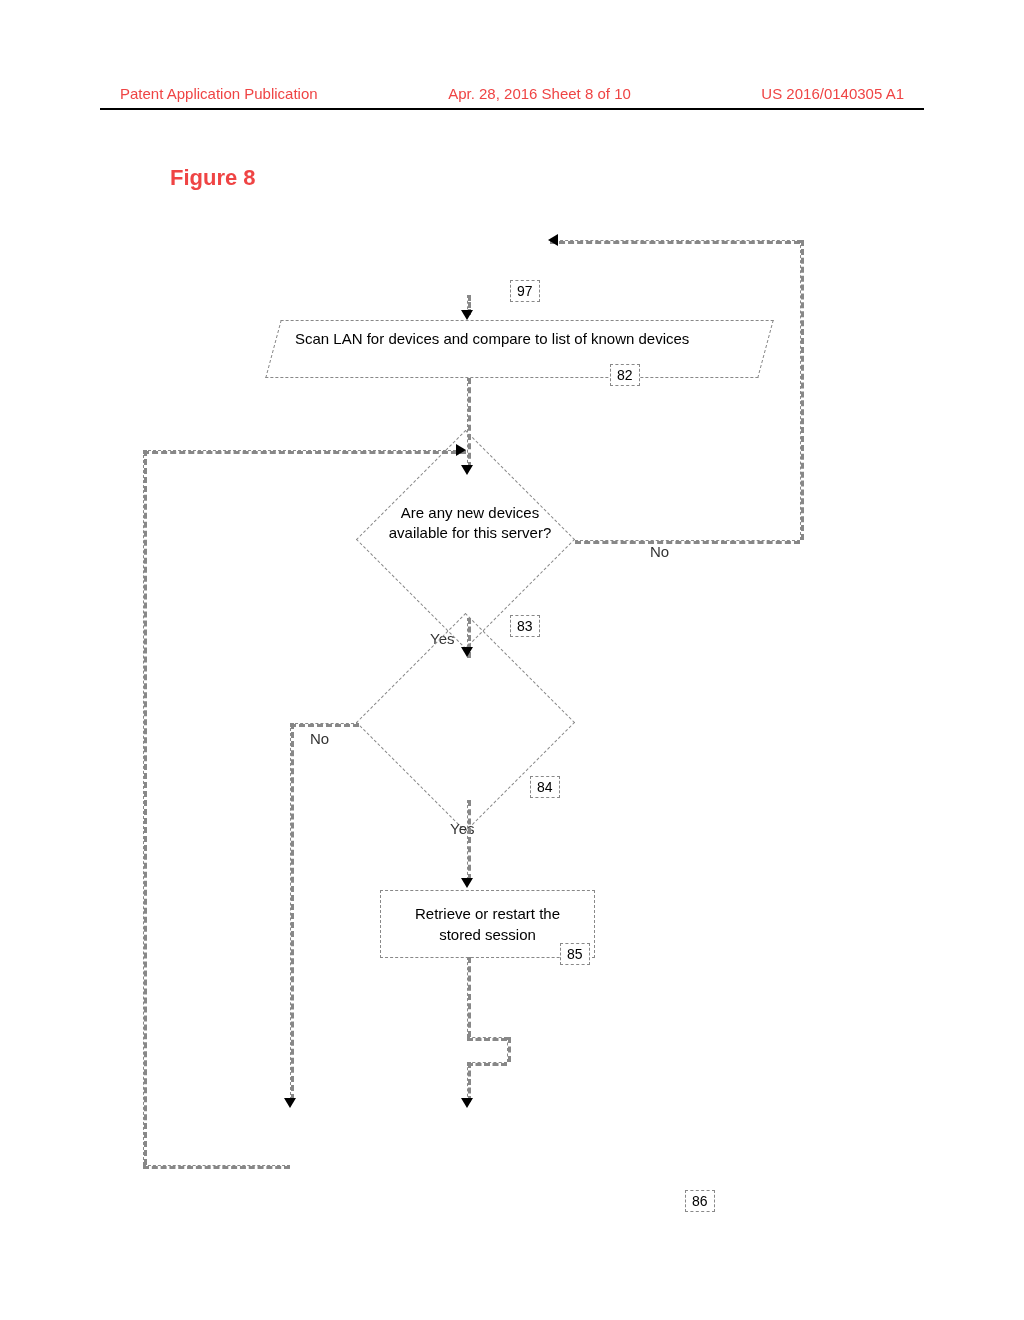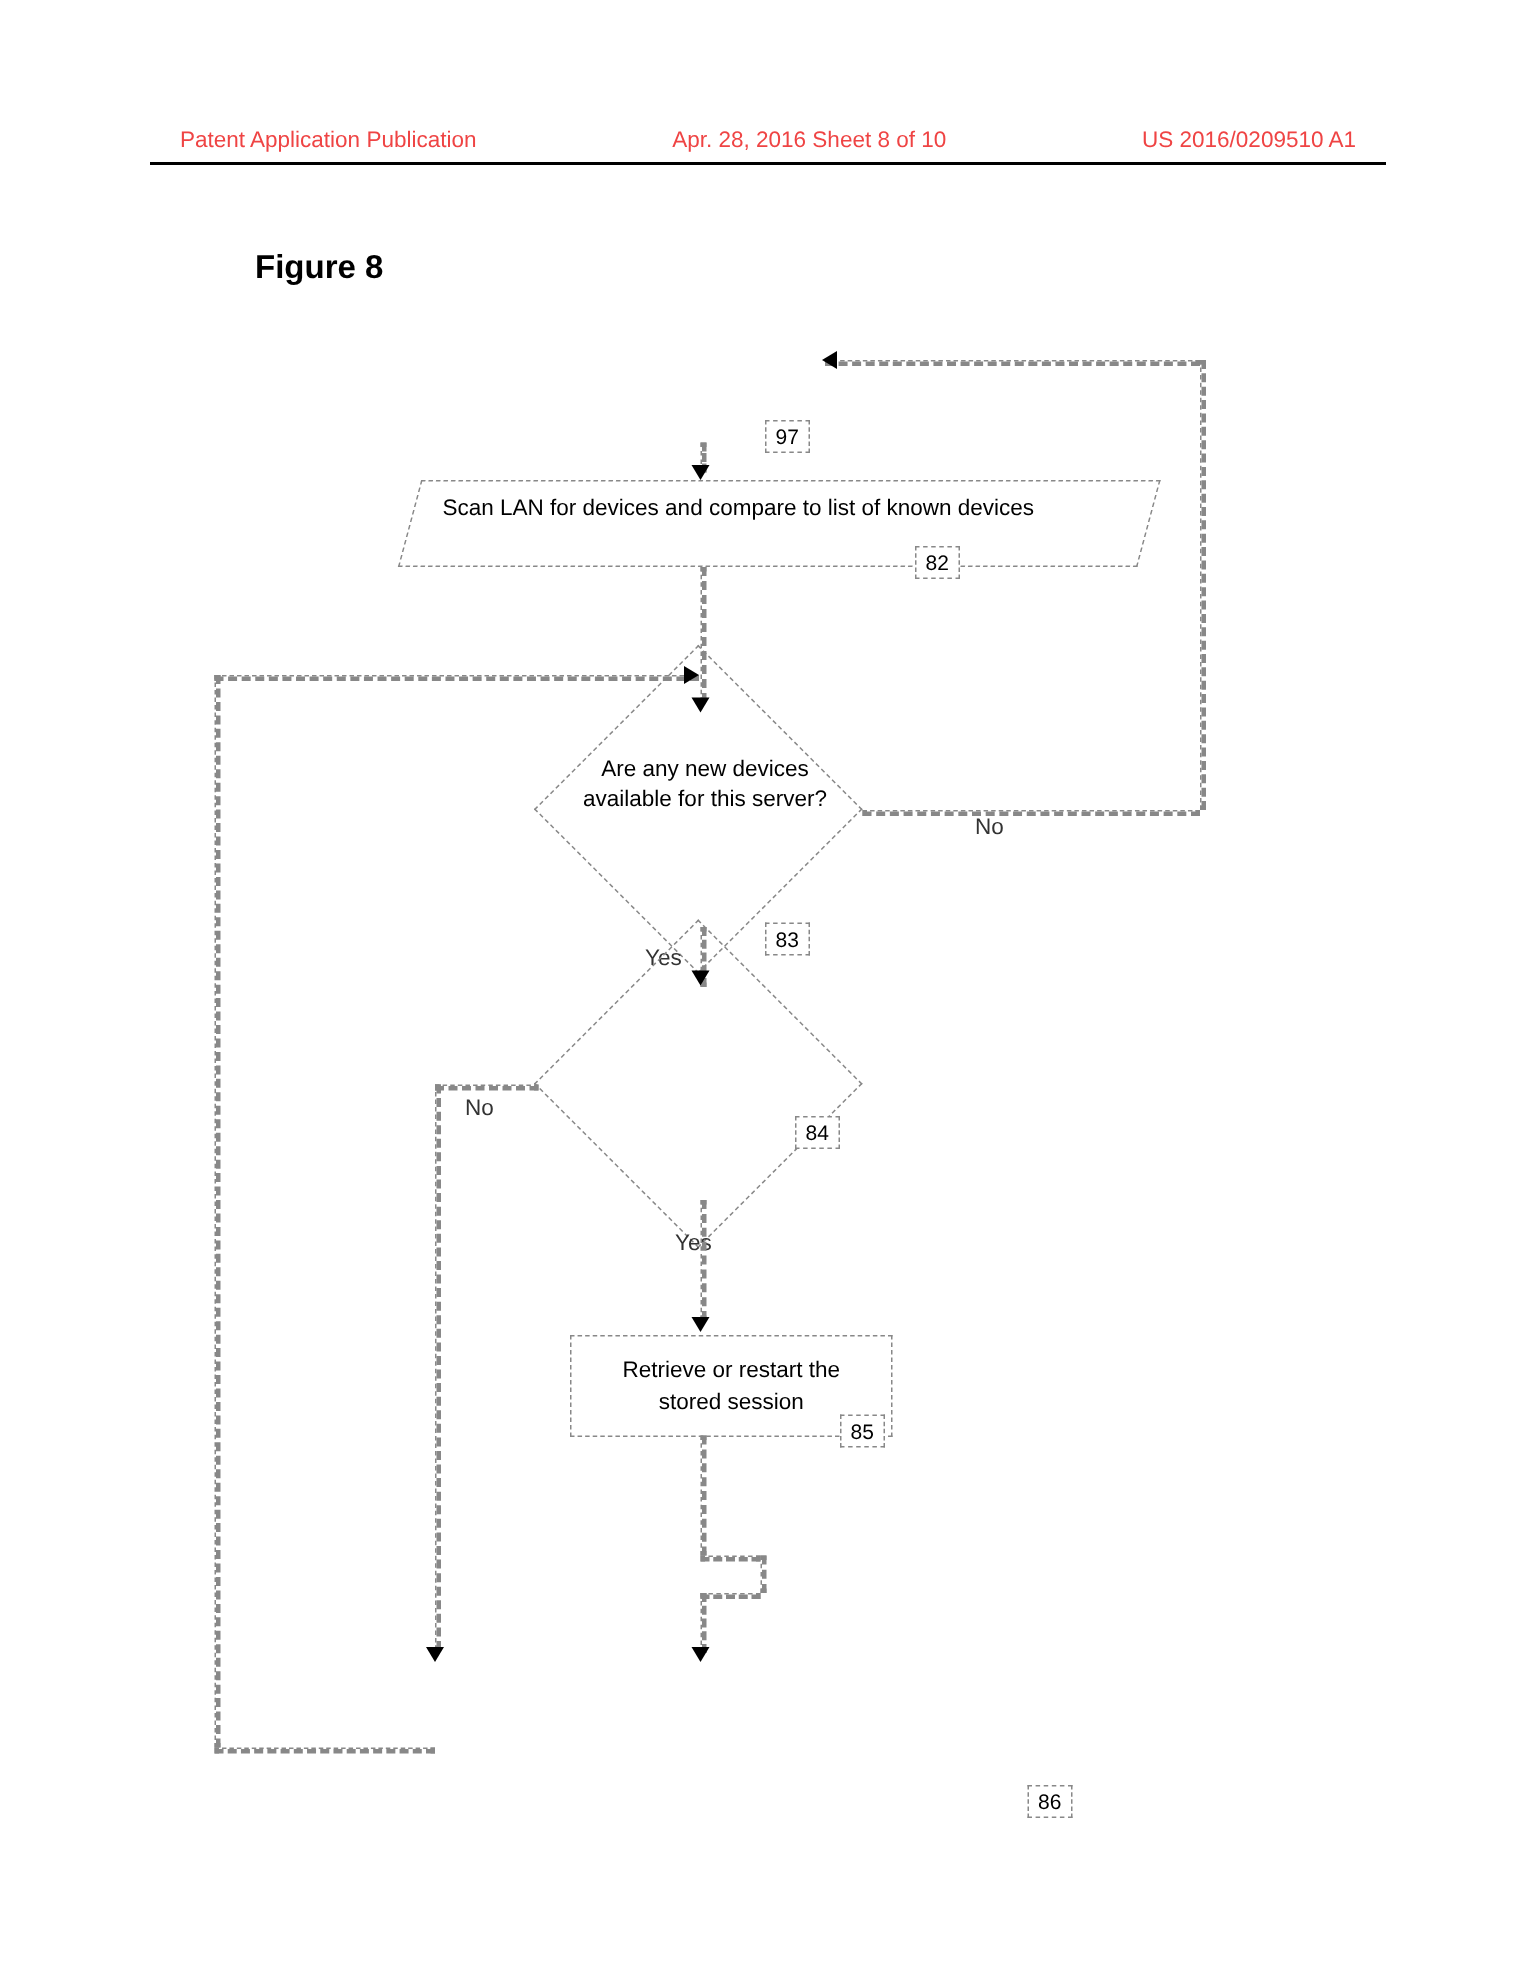--- a/index.html
+++ b/index.html
@@ -31,21 +31,21 @@
       left: 100px;
       right: 100px;
       border-top: 2px solid #000;
     }
     .figure-title {
       position: absolute;
       top: 165px;
       left: 170px;
       font-size: 22px;
       font-weight: bold;
-      color: #000000;
+      color: #ef4444;
     }
     .diagram {
       position: absolute;
       top: 240px;
       left: 0;
       width: 1024px;
       height: 1000px;
     }
     
     
@@ -187,21 +187,21 @@
       font-size: 15px;
       color: #333;
     }
   </style>
 </head>
 <body>
 
 <div class="header">
   <span>Patent Application Publication</span>
   <span>Apr. 28, 2016  Sheet 8 of 10</span>
-  <span>US 2016/0209510 A1</span>
+  <span>US 2016/0140305 A1</span>
 </div>
 <div class="header-line"></div>
 
 <div class="figure-title">Figure 8</div>
 
 <div class="diagram">
 
   <div class="ref-box" style="left:510px; top:40px;">97</div>
 
   <div class="line-dashed" style="left:467px; top:55px; width:0; height:20px; border-left:1px dashed #888;"></div>
@@ -231,21 +231,21 @@
   <div style="position:absolute; left:548px; top:-6px; width:0; height:0; border-top:6px solid transparent; border-bottom:6px solid transparent; border-right:10px solid #000;"></div>
 
   <div class="label-text" style="left:430px; top:390px;">Yes</div>
 
   <div class="line-dashed" style="left:467px; top:378px; width:0; height:40px; border-left:1px dashed #888;"></div>
   <div class="arrow-down" style="left:461px; top:407px;"></div>
 
   <div class="diamond-wrap diamond-2">
     <div class="diamond"></div>
   </div>
-  <div class="ref-box" style="left:530px; top:504px;">84</div>
+  <div class="ref-box" style="left:530px; top:536px;">84</div>
 
   <div class="line-dashed" style="left:290px; top:483px; width:69px; height:0; border-top:1px dashed #888;"></div>
   <div class="label-text" style="left:310px; top:490px;">No</div>
   <div class="line-dashed" style="left:290px; top:483px; width:0; height:377px; border-left:1px dashed #888;"></div>
   <div class="arrow-down" style="left:284px; top:858px;"></div>
 
   <div class="label-text" style="left:450px; top:580px;">Yes</div>
 
   <div class="line-dashed" style="left:467px; top:560px; width:0; height:80px; border-left:1px dashed #888;"></div>
   <div class="arrow-down" style="left:461px; top:638px;"></div>

